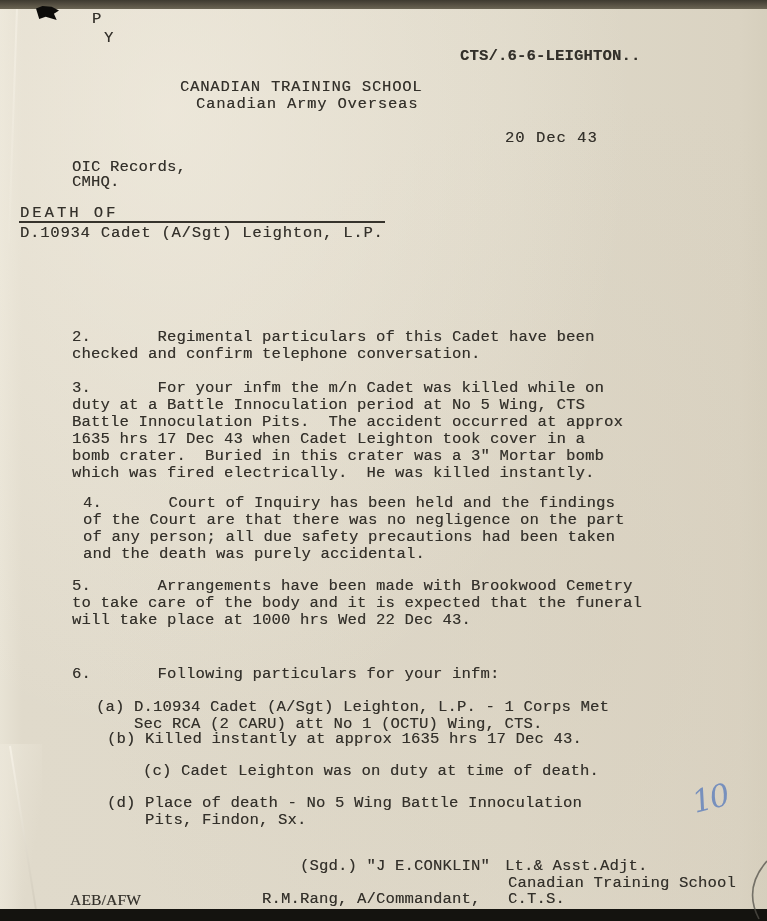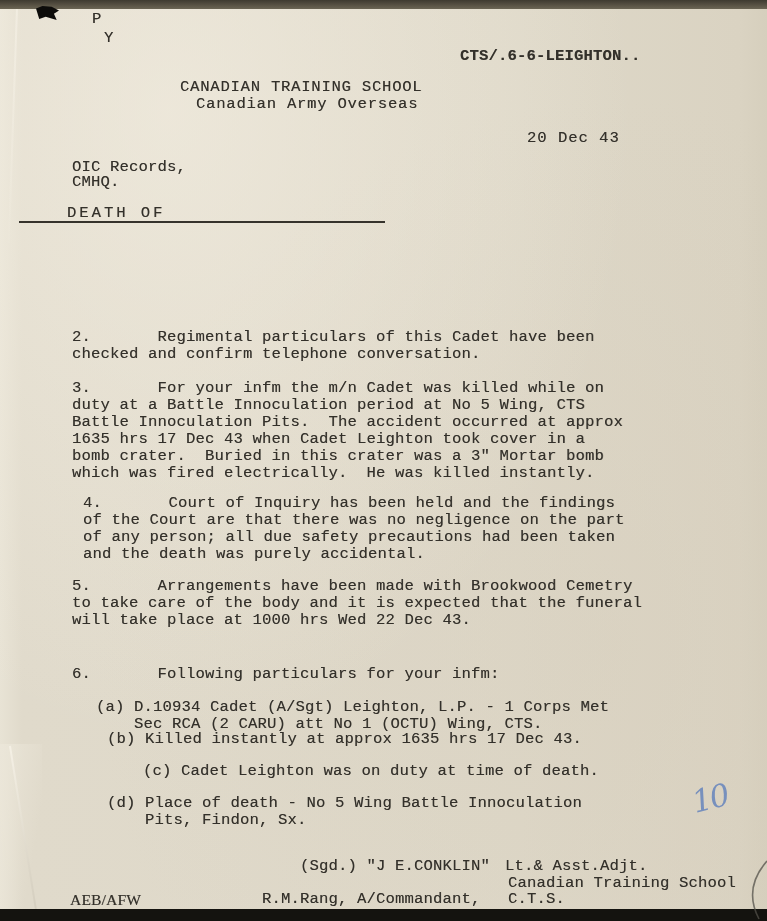--- a/index.html
+++ b/index.html
@@ -80,27 +80,28 @@
   <span class="txt copy-l" style="left:104px;top:30px;">Y</span>
 
   <div class="top-bar"></div>
   <div class="punch"></div>
 
   <div class="txt" style="left:460px;top:48px;font-weight:bold;">CTS/.6-6-LEIGHTON..</div>
 
   <div class="txt t-head" style="left:180px;top:79px;">CANADIAN TRAINING SCHOOL</div>
   <div class="txt t-head" style="left:196px;top:96px;">Canadian Army Overseas</div>
 
-  <div class="txt t-date" style="left:505px;top:130px;margin-left:22px;">20 Dec 43</div>
+  <div class="txt t-date" style="left:505px;top:130px;">20 Dec 43</div>
 
   <div class="txt" style="left:72px;top:159px;">OIC Records,</div>
   <div class="txt" style="left:72px;top:174px;">CMHQ.</div>
 
-  <div class="txt t-wide" style="left:20px;top:205px;margin-left:47px;">DEATH OF</div>
+  <div class="txt t-wide" style="left:20px;top:205px;">DEATH OF</div>
   <div class="subject-rule"></div>
+  <div class="txt t-head" style="left:20px;top:225px;">D.10934 Cadet (A/Sgt) Leighton, L.P.</div>
 
   <div class="txt" style="left:72px;top:329px;">2.       Regimental particulars of this Cadet have been
 checked and confirm telephone conversation.</div>
   <div class="txt" style="left:72px;top:380px;">3.       For your infm the m/n Cadet was killed while on
 duty at a Battle Innoculation period at No 5 Wing, CTS
 Battle Innoculation Pits.  The accident occurred at approx
 1635 hrs 17 Dec 43 when Cadet Leighton took cover in a
 bomb crater.  Buried in this crater was a 3" Mortar bomb
 which was fired electrically.  He was killed instantly.</div>
   <div class="txt" style="left:72px;top:495px;margin-left:11px;">4.       Court of Inquiry has been held and the findings

